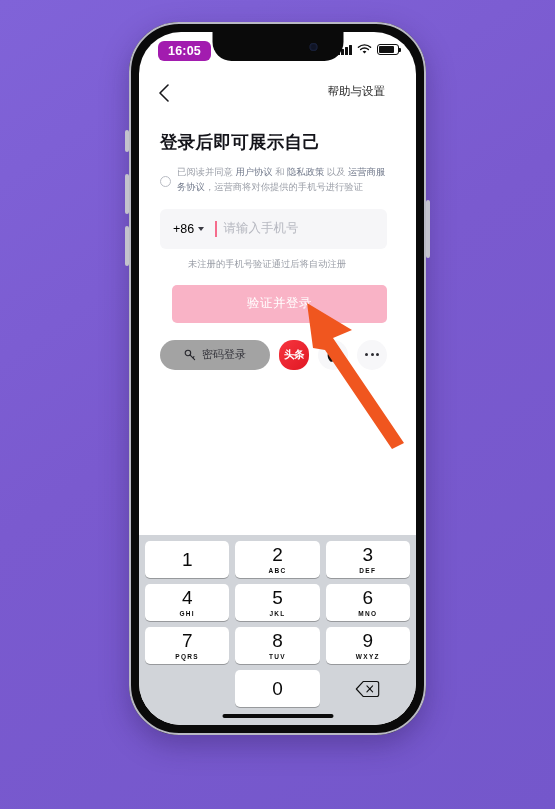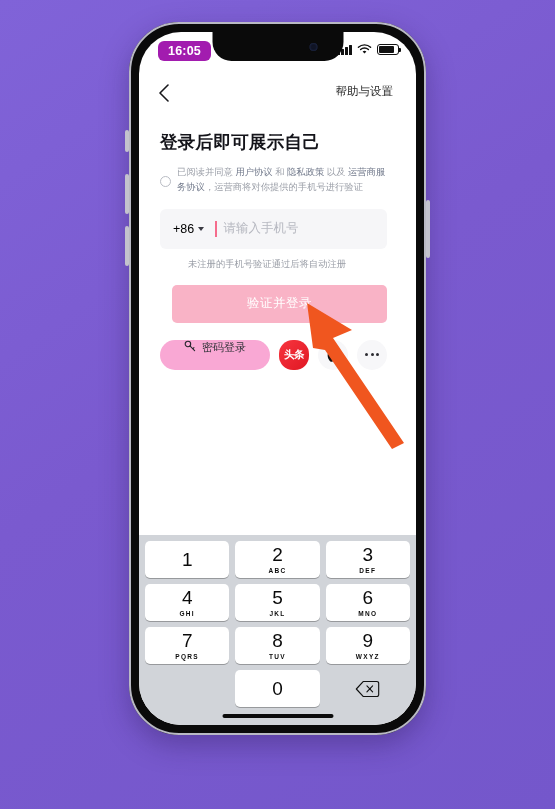--- a/index.html
+++ b/index.html
@@ -134,21 +134,21 @@
     background: #111;
     border-radius: 0 1px 1px 0;
   }
   .batt span { display: block; height: 100%; width: 82%; background: #111; border-radius: 1px; }
 
   
   .navbar {
     position: absolute;
     top: 40px;
     left: 0;
-    right: 8px;
+    right: 16px;
     height: 40px;
     z-index: 20;
     padding-left: 32px;
   }
   .back-btn {
     position: absolute;
     left: 11px;
     top: 6px;
     width: 30px;
     height: 30px;
@@ -253,23 +253,23 @@
   .alt-row {
     margin-top: 17px;
     display: flex;
     align-items: center;
     gap: 9px;
   }
   .pw-pill {
     flex: 1;
     height: 30px;
     border-radius: 15px;
-    background: #f9a8d4;
-    display: flex;
-    align-items: flex-start;
+    background: #a3a3a3;
+    display: flex;
+    align-items: center;
     justify-content: center;
     gap: 6px;
     font-size: 11px;
     color: #35353c;
     cursor: pointer;
   }
   .round-ico {
     width: 30px; height: 30px;
     border-radius: 50%;
     background: #F7F7F9;

